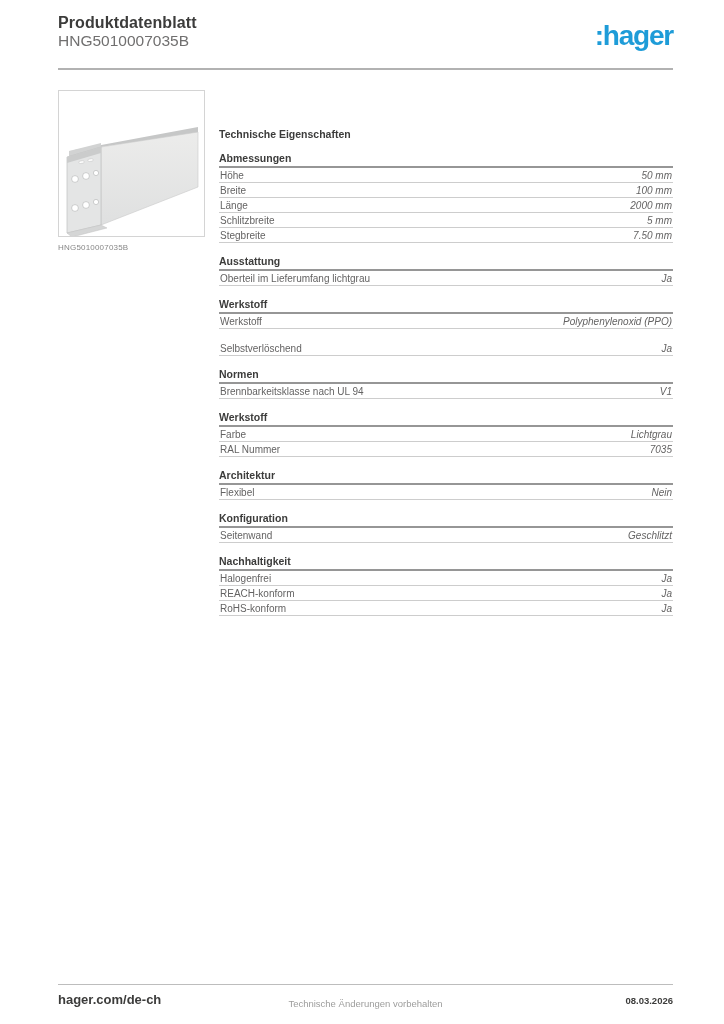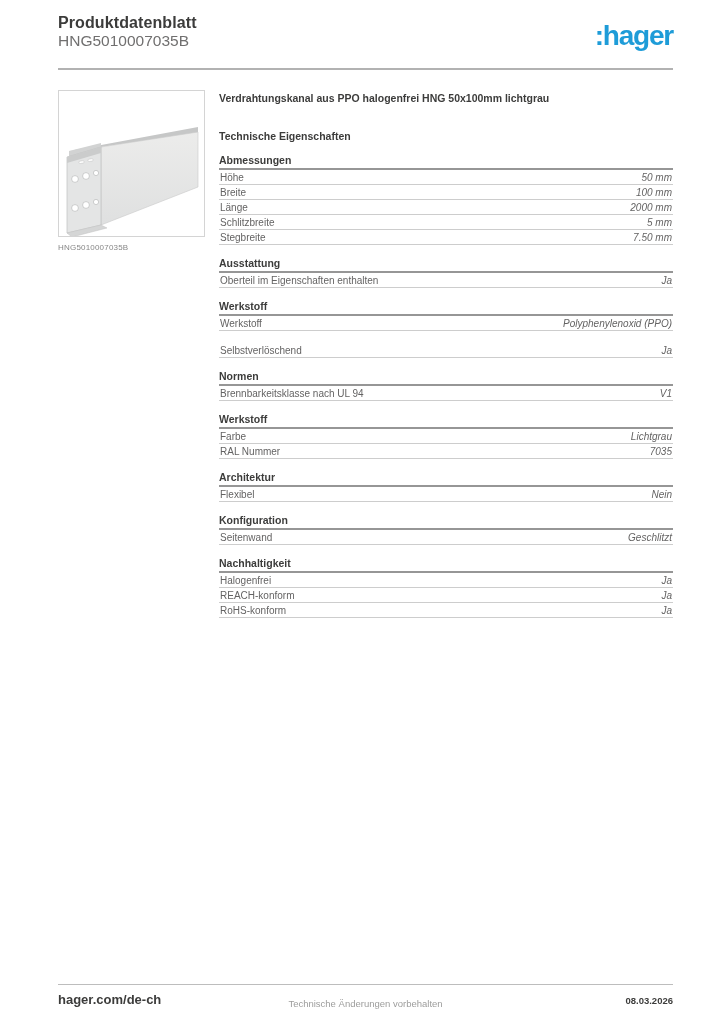--- a/index.html
+++ b/index.html
@@ -19,21 +19,21 @@
   .header-rule { position:absolute; left:58px; right:51px; top:68px; height:2px; background:#b2b2b2; }
 
   
   .main { position:absolute; left:58px; top:90px; width:615px; display:flex; }
   .left-col { width:147px; flex:none; }
   .image-box { width:147px; height:147px; border:1px solid #d4d4d4; background:#fff; overflow:hidden; }
   .image-caption { margin-top:6px; font-size:8px; color:#878787; letter-spacing:0.2px; }
   .right-col { margin-left:14px; width:454px; flex:none; }
 
   .product-title { font-size:10.5px; font-weight:bold; color:#3c3c3b; line-height:13px; margin-top:2px; }
-  .tech-heading { font-size:10.5px; font-weight:bold; color:#3c3c3b; margin-top:25px; }
+  .tech-heading { font-size:10.5px; font-weight:bold; color:#3c3c3b; margin-top:38px; }
 
   .sections { margin-top:2px; }
   .section { margin-top:12px; }
   .section-title {
     font-size:10.5px; font-weight:bold; color:#3c3c3b;
     padding-bottom:2px; border-bottom:2px solid #969696; line-height:12px;
   }
   .spec-row {
     display:flex; justify-content:space-between; align-items:baseline;
     font-size:10px; color:#646363; line-height:11px;
@@ -96,21 +96,20 @@
           <rect x="20" y="70" width="5" height="2.4" rx="1" fill="#ffffff" stroke="#c2c3c3" stroke-width="0.5" transform="rotate(-8 22 71)"></rect>
           <rect x="29" y="68" width="5" height="2.4" rx="1" fill="#ffffff" stroke="#c2c3c3" stroke-width="0.5" transform="rotate(-8 31 69)"></rect>
 
           <polygon points="8,142 42,134 48,137 13,146" fill="#d5d6d6" stroke="#c2c3c3" stroke-width="0.5"></polygon>
         </svg>
       </div>
       <div class="image-caption">HNG5010007035B</div>
     </div>
 
     <div class="right-col">
-      <div class="product-title">Verdrahtungskanal aus PPO halogenfrei HNG 50x100mm lichtgrau</div>
       <div class="tech-heading">Technische Eigenschaften</div>
       <div class="sections">
   <div class="section">
     <div class="section-title">Abmessungen</div>
     <div>
   <div class="spec-row">
     <span class="spec-label">Höhe</span>
     <span class="spec-value">50 mm</span>
   </div>
 
@@ -133,21 +132,21 @@
     <span class="spec-label">Stegbreite</span>
     <span class="spec-value">7.50 mm</span>
   </div>
 </div>
   </div>
 
   <div class="section">
     <div class="section-title">Ausstattung</div>
     <div>
   <div class="spec-row">
-    <span class="spec-label">Oberteil im Eigenschaften enthalten</span>
+    <span class="spec-label">Oberteil im Lieferumfang lichtgrau</span>
     <span class="spec-value">Ja</span>
   </div>
 </div>
   </div>
 
   <div class="section">
     <div class="section-title">Werkstoff</div>
     <div>
   <div class="spec-row">
     <span class="spec-label">Werkstoff</span>

